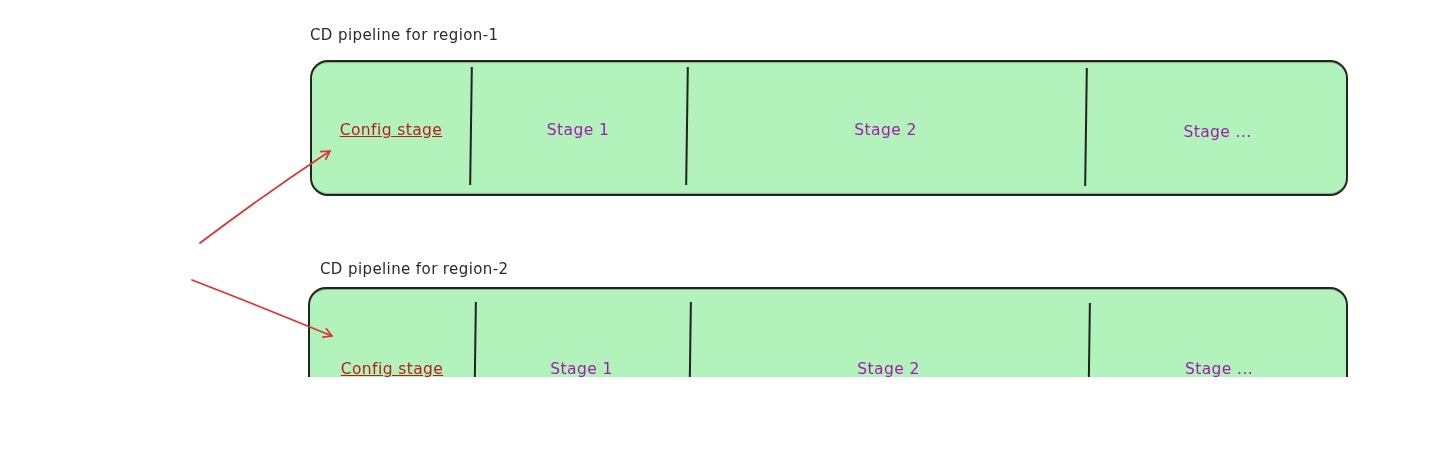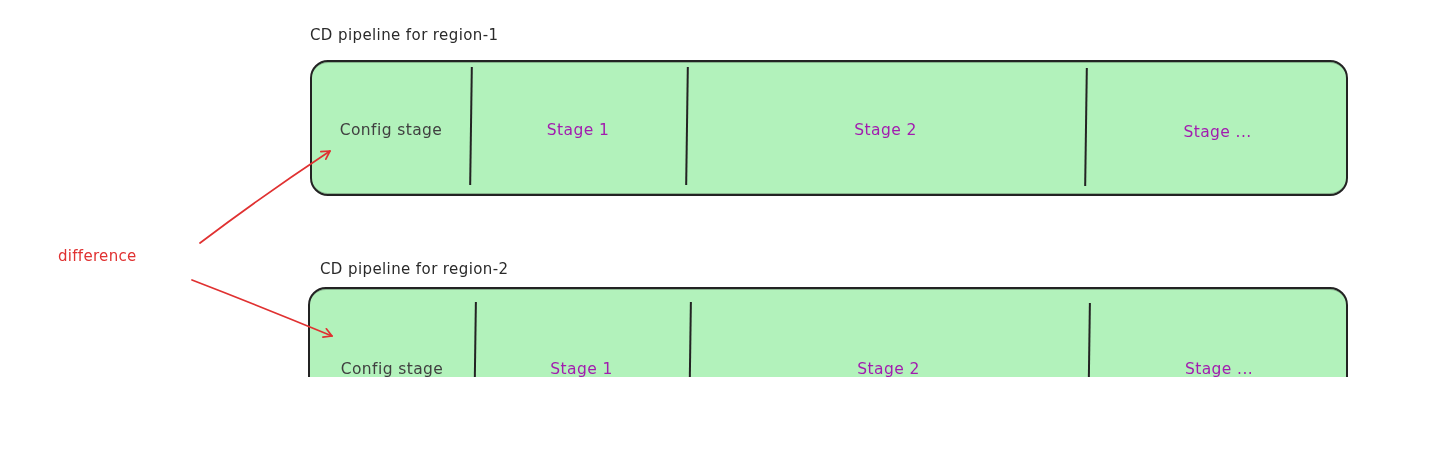--- a/index.html
+++ b/index.html
@@ -42,21 +42,22 @@
   .stage-label {
     position: absolute;
     text-align: center;
     font-size: 15.5px;
     line-height: 20px;
     color: #a21caf;
     letter-spacing: 0.4px;
     white-space: nowrap;
   }
   .stage-label.highlight {
-    color: #404040;
+    color: #b91c1c;
+    text-decoration: underline;
   }
   .annotation {
     position: absolute;
     left: 58px;
     top: 246px;
     font-size: 15px;
     line-height: 21px;
     color: #e03131;
     letter-spacing: 0.3px;
   }
@@ -92,21 +93,20 @@
     <div class="stage-divider" style="left:379px; top:13px; height:126px;"></div>
     <div class="stage-divider" style="left:778px; top:14px; height:128px;"></div>
 
     <div class="stage-label highlight" style="left:0px;   width:164px; top:70px;">Config stage</div>
     <div class="stage-label" style="left:164px; width:215px; top:70px;">Stage 1</div>
     <div class="stage-label" style="left:379px; width:399px; top:70px;">Stage 2</div>
     <div class="stage-label" style="left:778px; width:262px; top:70px;">Stage ...</div>
   </div>
 
   <div class="annotation">
-    <div>difference</div>
   </div>
 
   <svg id="arrow-layer" width="1434" height="462" viewBox="0 0 1434 462">
     <defs>
       <marker id="arrowhead" markerWidth="14" markerHeight="14" refX="10" refY="6" orient="auto" markerUnits="userSpaceOnUse">
         <polyline points="2,1.5 10,6 2,10.5" fill="none" stroke="#e03131" stroke-width="1.7" stroke-linecap="round" stroke-linejoin="round"></polyline>
       </marker>
     </defs>
     <path d="M 200 243 Q 265 194 330 151" fill="none" stroke="#e03131" stroke-width="1.7" stroke-linecap="round" marker-end="url(#arrowhead)"></path>
     <path d="M 192 280 Q 262 307 332 336" fill="none" stroke="#e03131" stroke-width="1.7" stroke-linecap="round" marker-end="url(#arrowhead)"></path>

